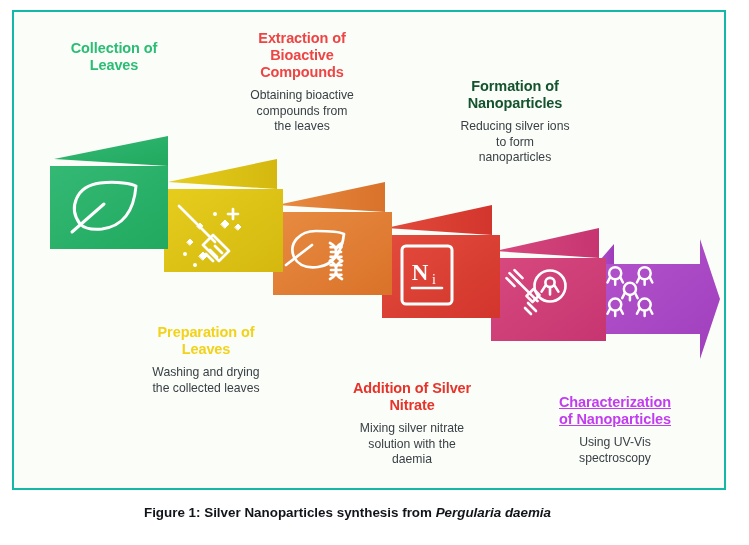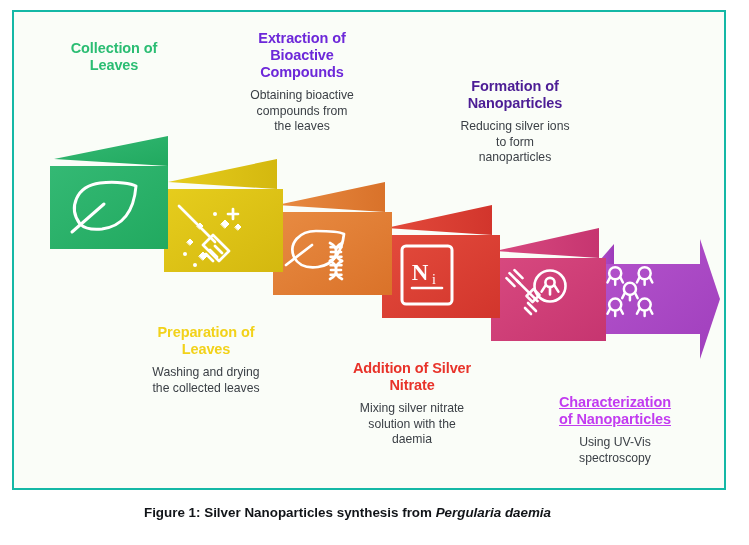--- a/index.html
+++ b/index.html
@@ -91,38 +91,38 @@
     </div>
 
     <div class="step-text" style="left:104px; top:312px; width:176px;">
       <p class="step-title" style="color:#f2d21a;">Preparation of
 Leaves</p>
       <p class="step-desc">Washing and drying
 the collected leaves</p>
     </div>
 
     <div class="step-text" style="left:208px; top:18px; width:160px;">
-      <p class="step-title" style="color:#6d28d9;">Extraction of
+      <p class="step-title" style="color:#ef4444;">Extraction of
 Bioactive
 Compounds</p>
       <p class="step-desc">Obtaining bioactive
 compounds from
 the leaves</p>
     </div>
 
-    <div class="step-text" style="left:306px; top:348px; width:184px;">
+    <div class="step-text" style="left:306px; top:368px; width:184px;">
       <p class="step-title" style="color:#e8332a;">Addition of Silver
 Nitrate</p>
       <p class="step-desc">Mixing silver nitrate
 solution with the
 daemia</p>
     </div>
 
     <div class="step-text" style="left:408px; top:66px; width:186px;">
-      <p class="step-title" style="color:#4c1d95;">Formation of
+      <p class="step-title" style="color:#14532d;">Formation of
 Nanoparticles</p>
       <p class="step-desc">Reducing silver ions
 to form
 nanoparticles</p>
     </div>
 
     <div class="step-text" style="left:510px; top:382px; width:182px;">
       <p class="step-title" style="color:#c23cf0;text-decoration:underline;">Characterization
 of Nanoparticles</p>
       <p class="step-desc">Using UV-Vis

